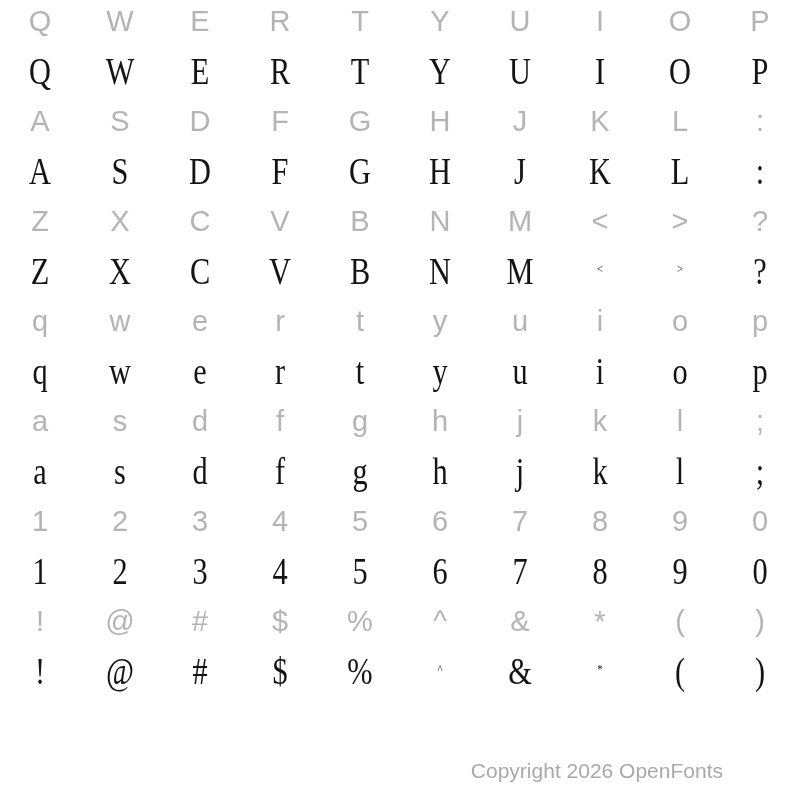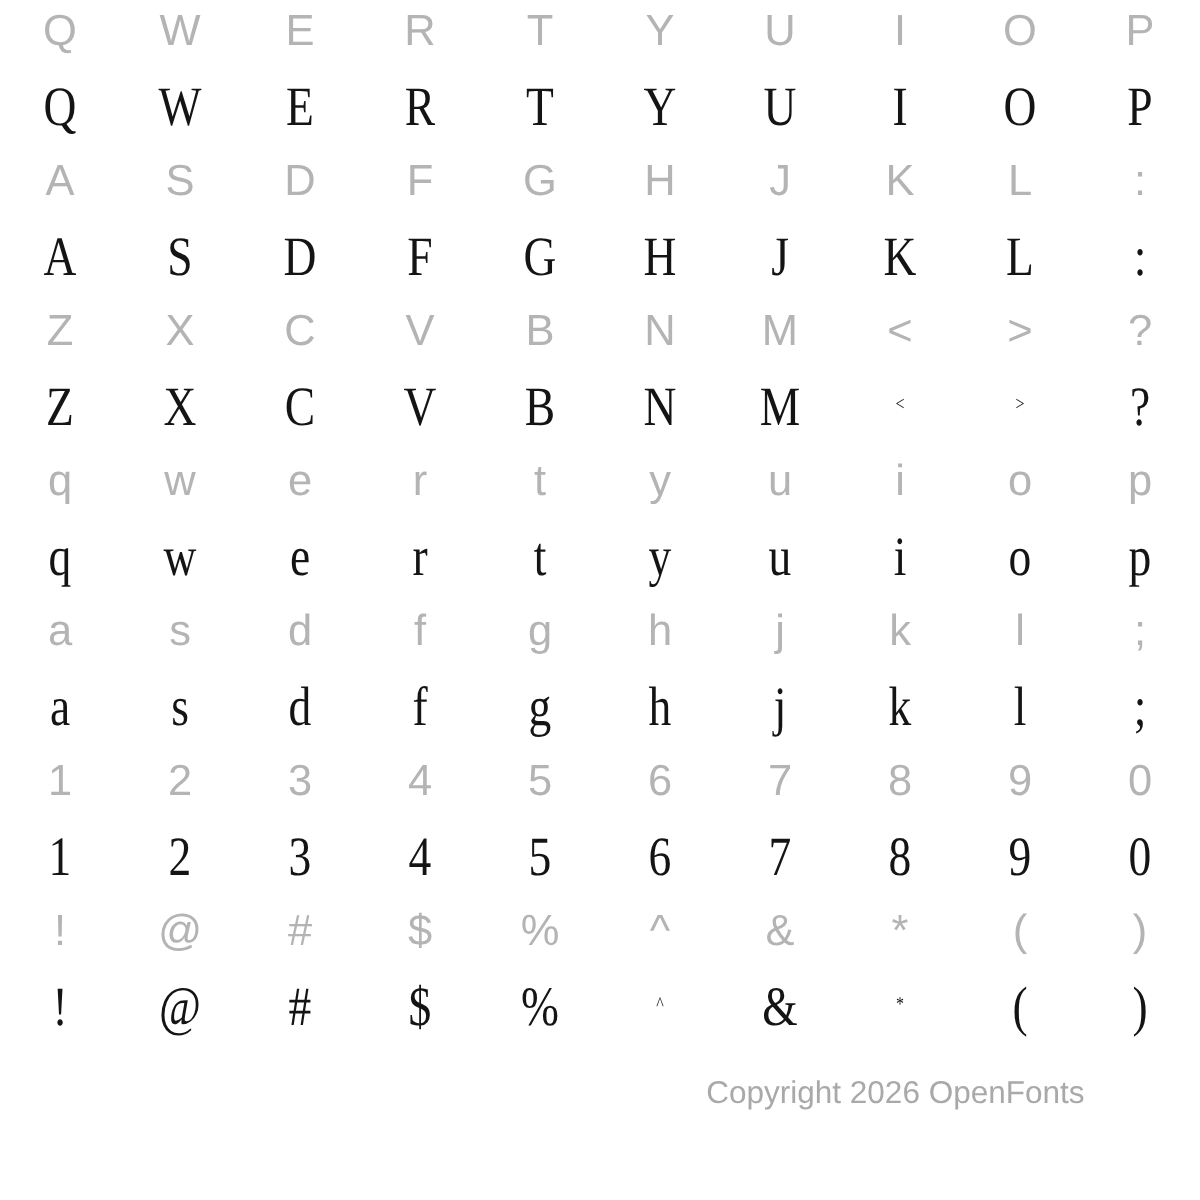--- a/index.html
+++ b/index.html
@@ -53,21 +53,21 @@
     padding-bottom: 18px;
     transform: scaleX(0.82);
   }
   
   .char-row.specimen .cell.tiny {
     font-size: 13px;
     padding-bottom: 24px;
   }
   .footer {
     position: absolute;
-    top: 717px;
+    top: 759px;
     right: 77px;
     font-family: "Liberation Sans", sans-serif;
     font-size: 21px;
     font-weight: 400;
     color: #a9a9a9;
   }
 </style>
 </head>
 <body>
 

